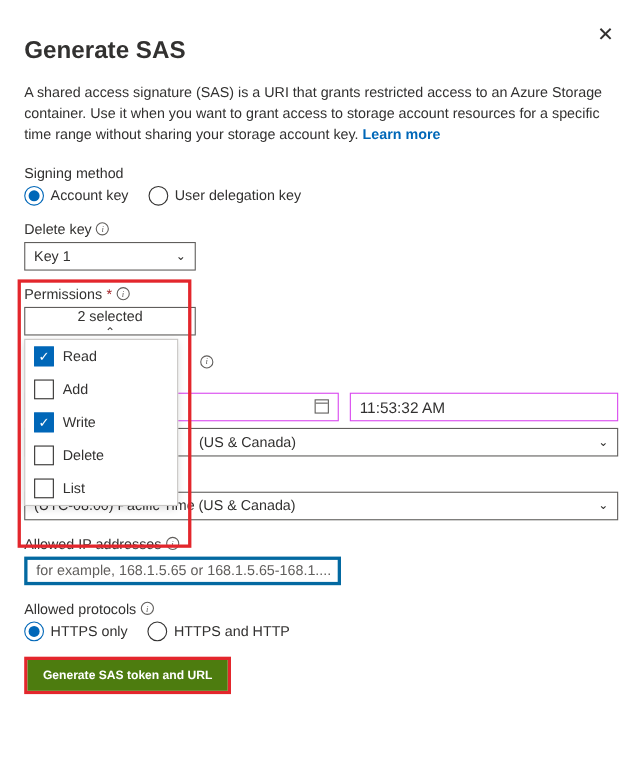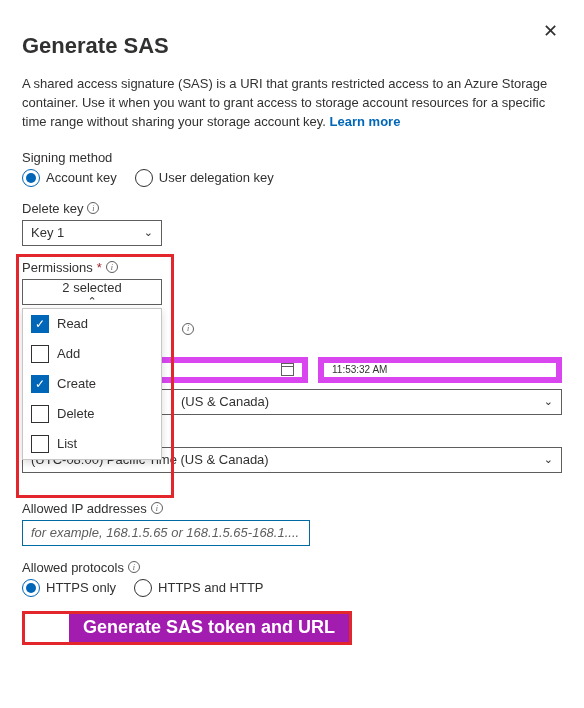--- a/index.html
+++ b/index.html
@@ -97,21 +97,21 @@
     border: 1px solid #605e5c;
     height: 26px;
     display: flex;
     align-items: center;
     justify-content: space-between;
     padding: 0 8px;
     background: #fff;
     cursor: pointer;
     font-size: 13px;
   }
-  .select.small { width: 140px; }
+  .select.small { width: 156px; }
   .select.full { width: 100%; }
   .chev { font-size: 11px; color:#323130; }
   .section { margin-bottom: 14px; text-align: right; }
 
   
   .hl-permissions {
     position: absolute;
     border: 3px solid #e3262c;
     pointer-events: none;
     z-index: 20;
@@ -151,68 +151,66 @@
     background: #0067b8;
     border-color: #0067b8;
   }
 
   .date-row {
     display: flex;
     gap: 10px;
     margin-bottom: 6px;
   }
   .date-input, .time-input {
-    border: 6px solid #d946ef;
+    border: 1px solid #d946ef;
     height: 26px;
     display: flex;
     align-items: center;
     padding: 0 8px;
-    font-size: 10px;
+    font-size: 14px;
     background: #fff;
   }
   .date-input { flex: 0 0 286px; justify-content: flex-end; color:#605e5c; }
   .time-input { flex: 1; min-width: 0; }
   .cal-icon {
     width: 13px; height: 13px;
     border: 1px solid #605e5c;
     position: relative;
   }
   .cal-icon::before {
     content:"";
     position:absolute;
     top:2px; left:0; right:0;
     border-top:1px solid #605e5c;
   }
 
   .text-input {
-    border: 1px solid #0369a1;
+    border: 3px solid #0369a1;
     height: 26px;
     padding: 0 8px;
     font-size: 13px;
     color: #605e5c;
     display: flex;
     align-items: center;
     width: 288px;
     white-space: nowrap;
     overflow: hidden;
-    font-style: italic;
   }
 
   .primary-btn {
-    background: #a21caf;
+    background: #4d7c0f;
     color: #fff;
     border: none;
     height: 28px;
     padding: 0 14px;
-    font-size: 18px;
+    font-size: 11px;
     font-weight: 600;
     cursor: pointer;
     display: inline-flex;
     align-items: center;
-    margin-left: 44px;
   }
 
   .under-dropdown {
     
   }
 </style>
 </head>
 <body>
 
 <div class="panel">
@@ -275,21 +273,21 @@
         <div class="option">
           <span class="checkbox checked">✓</span>
           <span>Read</span>
         </div>
         <div class="option">
           <span class="checkbox"></span>
           <span>Add</span>
         </div>
         <div class="option">
           <span class="checkbox checked">✓</span>
-          <span>Create</span>
+          <span>Write</span>
         </div>
         <div class="option">
           <span class="checkbox"></span>
           <span>Delete</span>
         </div>
         <div class="option">
           <span class="checkbox"></span>
           <span>List</span>
         </div>
       </div>
@@ -314,21 +312,21 @@
         <span>11:53:32 AM</span>
       </div>
     </div>
     <div class="select full" style="margin-bottom:14px;">
       <span style="margin-left:150px;">(US &amp; Canada)</span>
       <span class="chev">⌄</span>
     </div>
 
     <div style="height:18px"></div>
 
-    <div class="select full" style="margin-bottom:28px;">
+    <div class="select full" style="margin-bottom:14px;">
       <span>(UTC-08:00) Pacific Time (US &amp; Canada)</span>
       <span class="chev">⌄</span>
     </div>
   </div>
 
   
   <div class="section">
     <div class="field-label">
       <span>Allowed IP addresses</span>
       <span class="info-icon">i</span>

